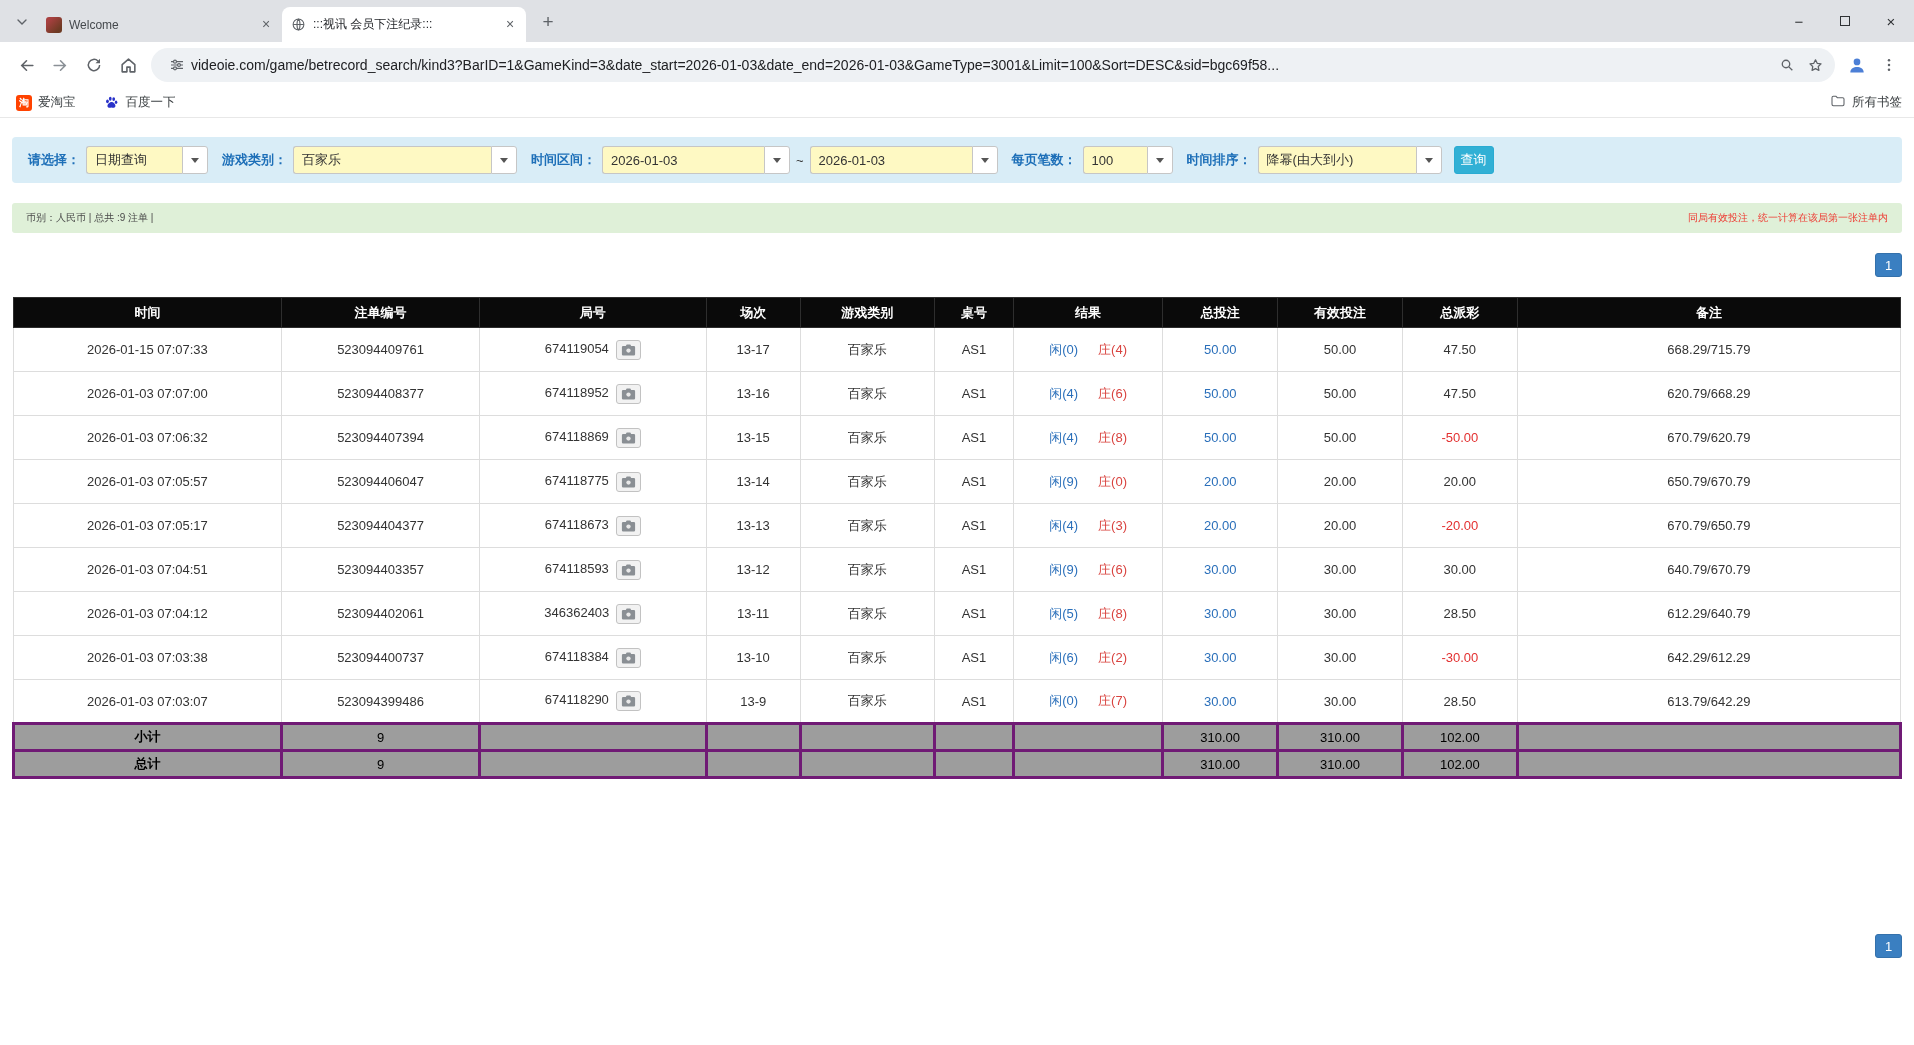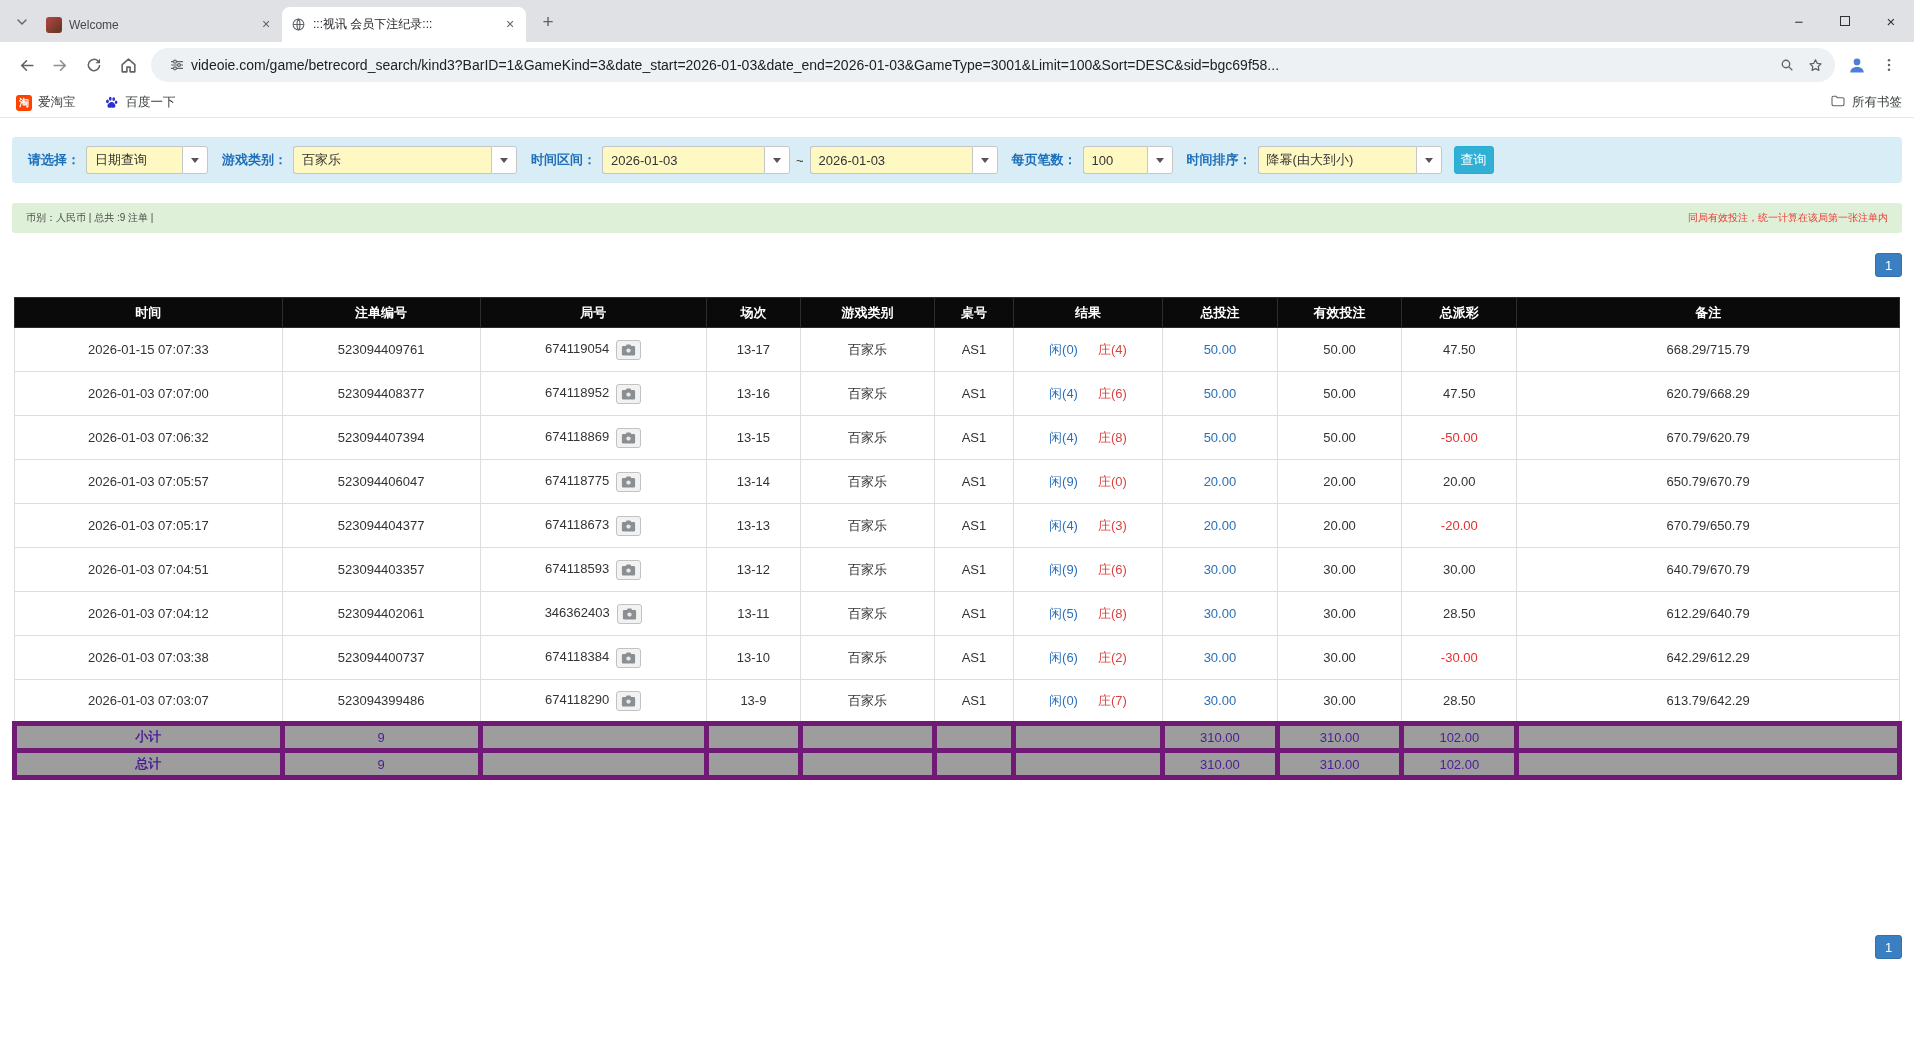--- a/index.html
+++ b/index.html
@@ -72,21 +72,21 @@
   .records th:nth-child(6), .records td:nth-child(6){width:4.2%}
   .records th:nth-child(7), .records td:nth-child(7){width:7.9%}
   .records th:nth-child(8), .records td:nth-child(8){width:6.1%}
   .records th:nth-child(9), .records td:nth-child(9){width:6.6%}
   .records th:nth-child(10),.records td:nth-child(10){width:6.1%}
   .res-player { color:#2a6fba; }
   .res-banker { color:#d9433f; margin-left:20px; }
   .bet-link { color:#2a6fba; text-decoration:none; cursor:pointer; }
   td.neg { color:#e33030; }
   .cambtn { margin-left:7px; width:25px; height:20px; border:1px solid #c2c2c2; background:#f2f2f2; border-radius:3px; vertical-align:middle; display:inline-flex; align-items:center; justify-content:center; padding:0; cursor:pointer; }
-  .frow td { background:#9d9d9d; color:#4c1d95; height:27px; border:5px solid #701a75; }
+  .frow td { background:#9d9d9d; color:#000000; height:27px; border:3px solid #701a75; }
   .frow td:first-child { font-weight:bold; }
 
   .pagefoot { position:absolute; left:0; right:0; bottom:0; height:8px; background:linear-gradient(#9ec7e8 0 3px, #35648f 3px); }
 </style>
 </head>
 <body>
 
 <div class="window">
 
   <div class="tabstrip">

